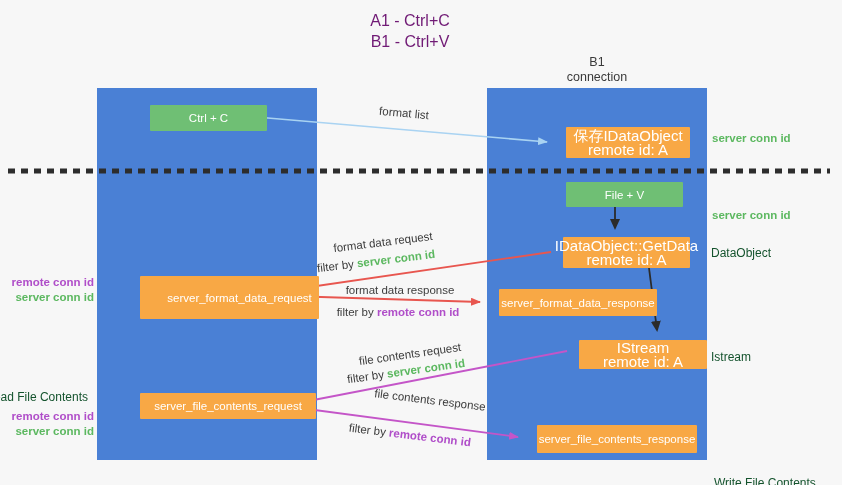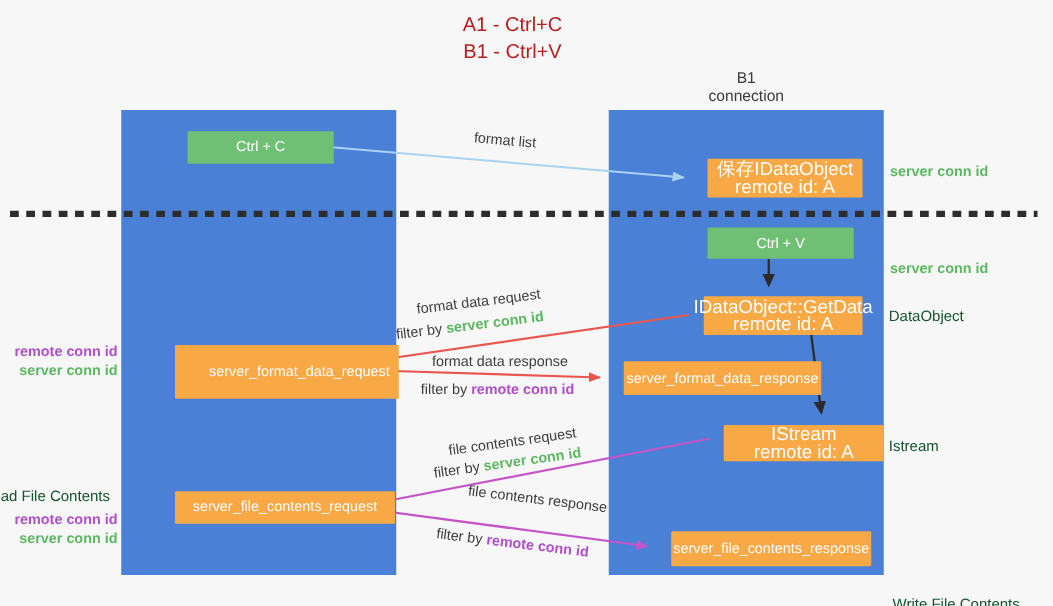--- a/index.html
+++ b/index.html
@@ -1,19 +1,19 @@
 <!DOCTYPE html>
 <html style="--lane-blue: #4a80d5; --action-green: #6fbf74; --message-orange: #f8a845; --request-red: #e8564f; --response-magenta: #c455c8; --format-list-blue: #a9d3f2; --conn-green-text: #5cb860; --conn-purple-text: #b04ec9;"><head>
 <meta charset="utf-8">
 <style>
   html,body{margin:0;padding:0;}
   body{font-family:"Liberation Sans",sans-serif;background:#f7f7f7;}
   .stage{position:relative;width:842px;height:485px;background:#f7f7f7;overflow:hidden;}
   .title{position:absolute;left:0;top:10px;width:820px;text-align:center;
-         font-size:16px;line-height:21px;color:#b91c1c;}
+         font-size:16px;line-height:21px;color:#701a75;}
   .lane-header{position:absolute;top:55px;width:220px;text-align:center;
          font-size:12.5px;line-height:15px;color:#3a3a3a;}
   .lane{position:absolute;top:88px;width:220px;height:372px;
         background:var(--lane-blue,#4a80d5);z-index:0;}
   svg.overlay{position:absolute;left:0;top:0;z-index:1;pointer-events:none;}
   .box{position:absolute;z-index:2;display:flex;flex-direction:column;align-items:center;
        justify-content:center;color:#fff;text-align:center;font-size:11.5px;line-height:14px;
        border-radius:1px;margin-left:12px;}
   .box.green{background:var(--action-green,#6fbf74);}
   .box.orange{background:var(--message-orange,#f8a845);}
@@ -83,21 +83,21 @@
   <div class="box green" style="left:138px;top:105px;width:117px;height:26px;">
     <div>Ctrl + C</div>
   </div>
 
   <div class="box orange" style="left:554px;top:127px;width:124px;height:31px;">
     <div class="l2">保存IDataObject</div>
     <div class="l2">remote id: A</div>
   </div>
 
   <div class="box green" style="left:554px;top:182px;width:117px;height:25px;">
-    <div>Ctrl + V</div>
+    <div>File + V</div>
   </div>
 
   <div class="box orange" style="left:551px;top:237px;width:127px;height:31px;">
     <div class="l2">IDataObject::GetData</div>
     <div class="l2">remote id: A</div>
   </div>
 
   <div class="box orange" style="left:128px;top:276px;width:159px;height:43px;padding-left:20px;">
     <div>server_format_data_request</div>
   </div>

